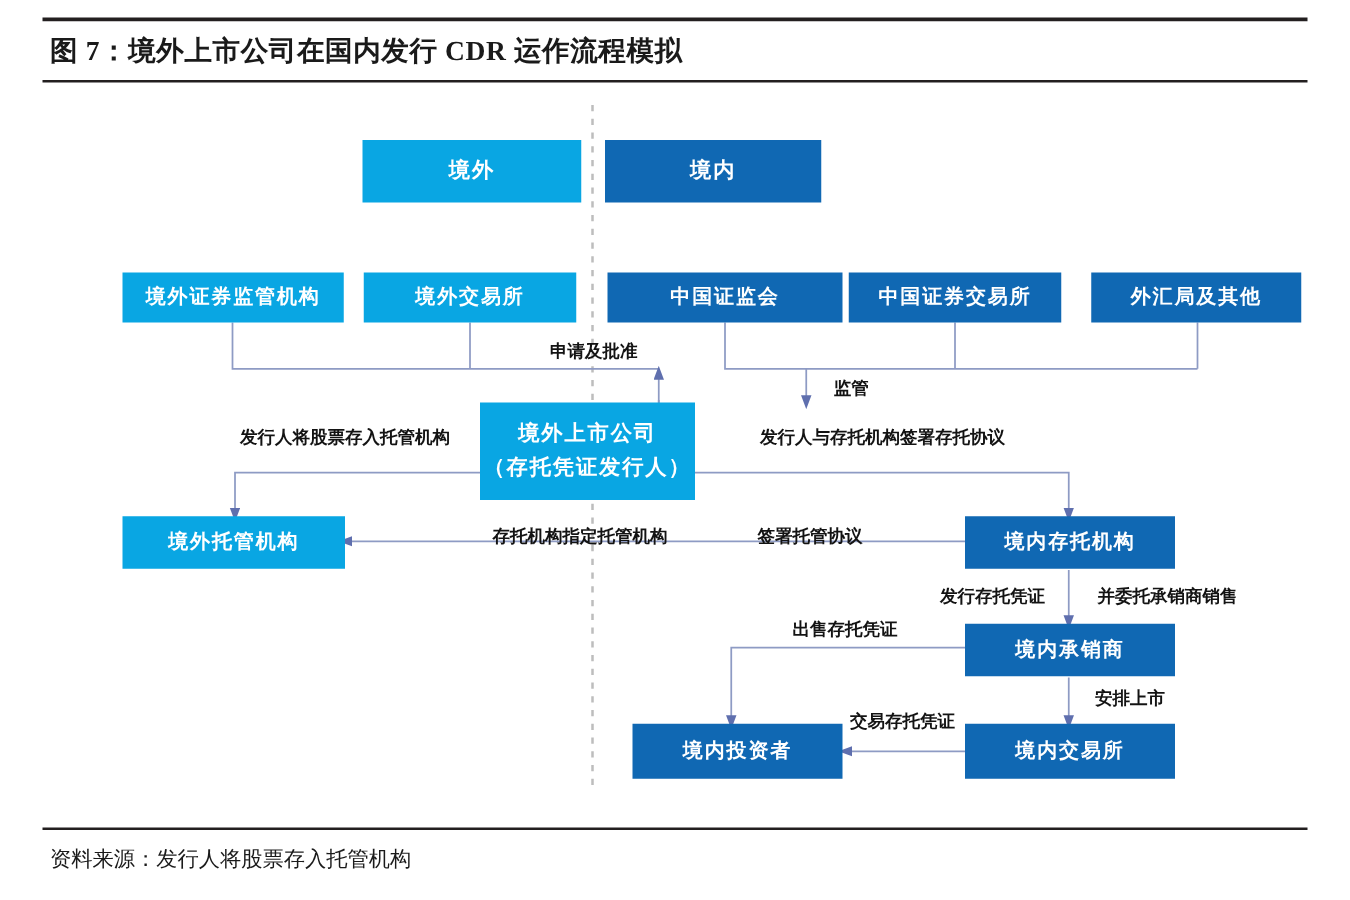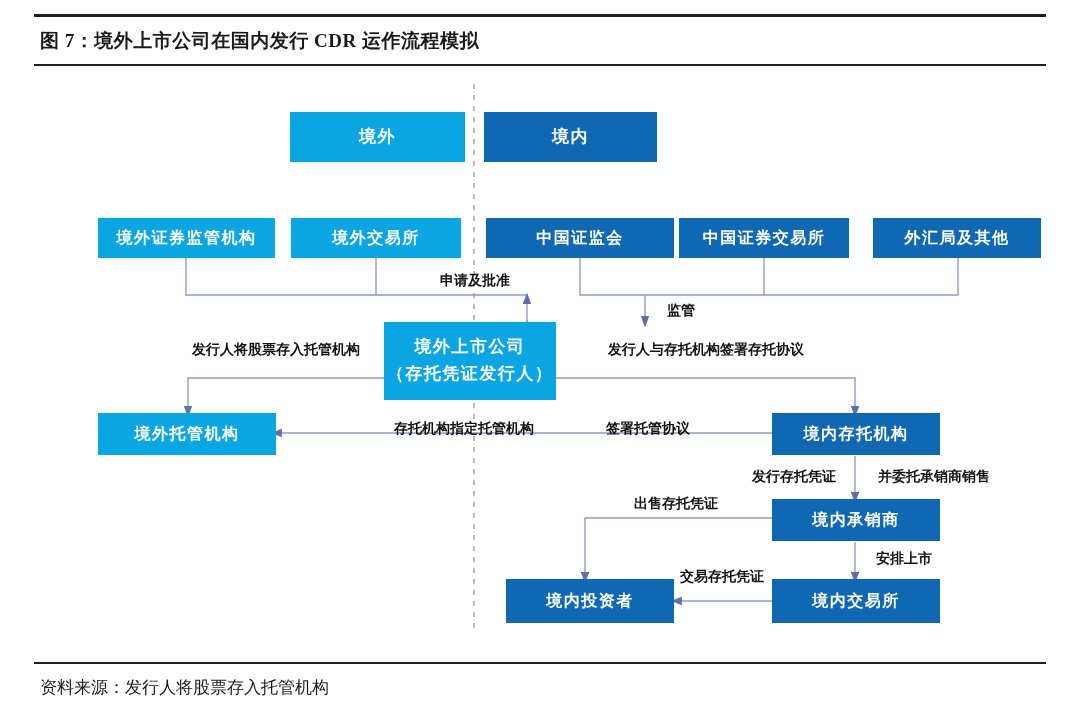--- a/index.html
+++ b/index.html
@@ -38,21 +38,21 @@
     height: 2px;
     background: #231f20;
   }
   .title-text {
     position: absolute;
     left: 40px;
     top: 22px;
     width: 990px;
     height: 38px;
     line-height: 38px;
-    font-size: 19px;
+    font-size: 22px;
     font-weight: bold;
     letter-spacing: 0.5px;
     font-family: "Liberation Serif", "DejaVu Serif", serif;
     white-space: nowrap;
   }
   
   .footer-rule {
     position: absolute;
     left: 34px;
     top: 662px;

